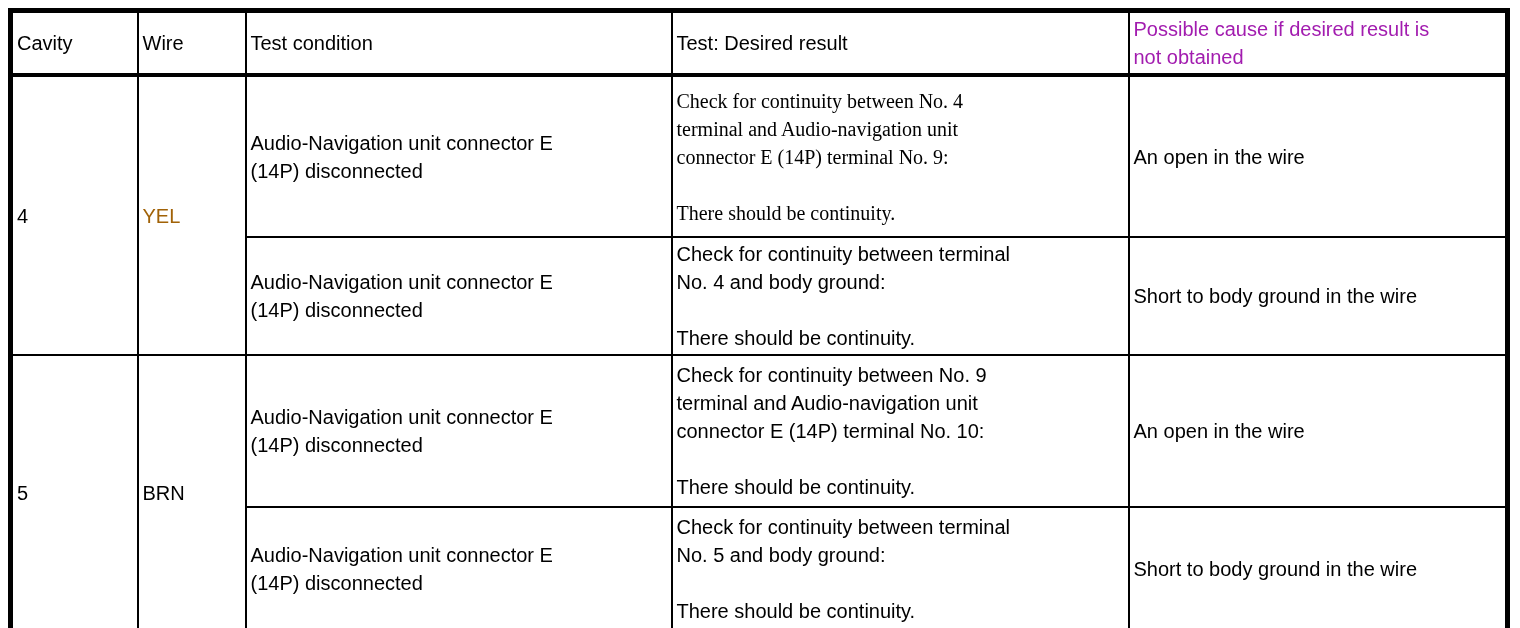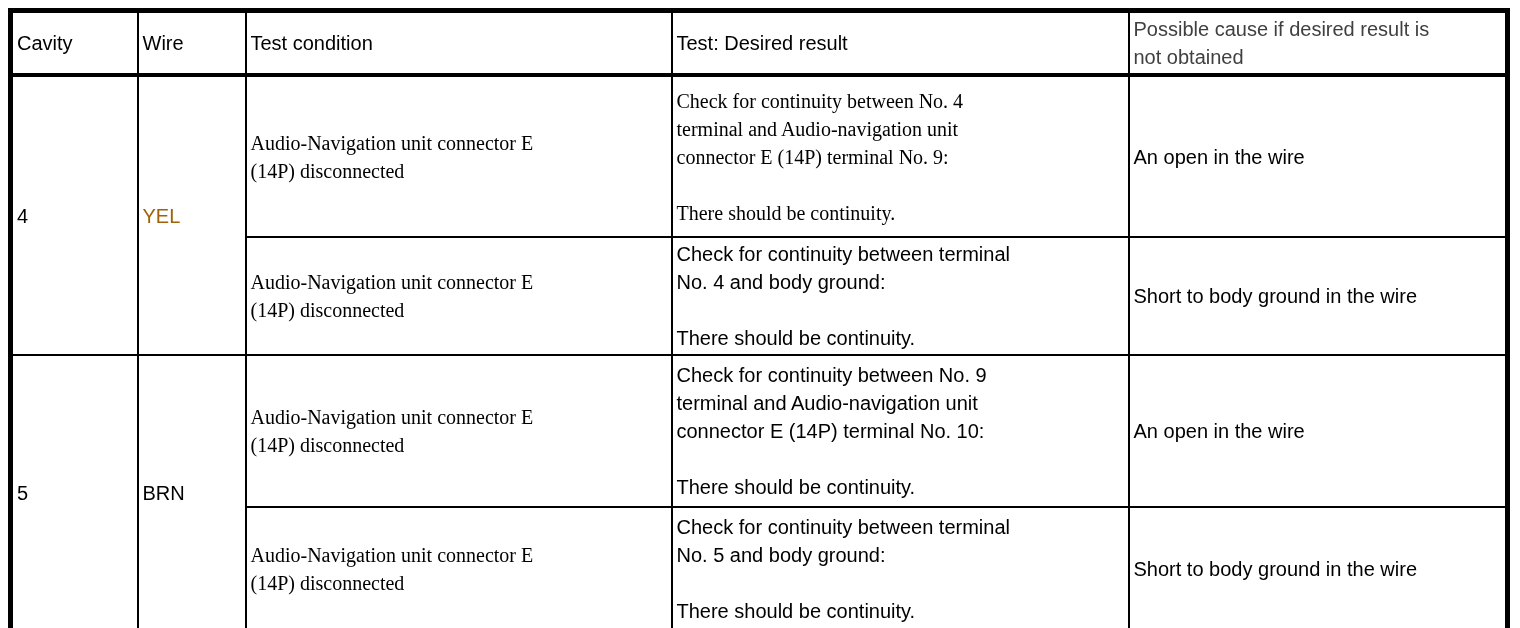--- a/index.html
+++ b/index.html
@@ -50,21 +50,20 @@
   tr.row-b         { height: 113px; }
   tr.row-c         { height: 152px; }
   tr.row-d         { height: 125px; }
   td.cell-cavity,
   td.cell-wire {
     text-align: center;
     vertical-align: middle;
   }
   td.cell-cond {
     vertical-align: middle;
-    font-family: Liberation Serif, serif;
   }
   td.cell-result {
     vertical-align: top;
     padding-top: 4px;
   }
   td.cell-cause {
     vertical-align: middle;
   }
 </style>
 </head>
@@ -78,21 +77,21 @@
       <col style="width:426px">
       <col style="width:457px">
       <col style="width:379px">
     </colgroup>
     <thead>
       <tr class="header-row">
         <th style="border-color: rgb(0, 0, 0); color: rgb(0, 0, 0);">Cavity</th>
         <th style="border-color: rgb(0, 0, 0); color: rgb(0, 0, 0); margin-left: 34px;">Wire</th>
         <th style="border-color: rgb(0, 0, 0); color: rgb(0, 0, 0);">Test condition</th>
         <th style="border-color: rgb(0, 0, 0); color: rgb(0, 0, 0);">Test: Desired result</th>
-        <th style="border-color: rgb(0, 0, 0); color: #404040;">Possible cause if desired result is
+        <th style="border-color: rgb(0, 0, 0); color: #a21caf;">Possible cause if desired result is
 not obtained</th>
       </tr>
     </thead>
     <tbody>
       <tr class="row-a">
         <td class="cell-cavity" rowspan="2" style="border-color: rgb(0, 0, 0); color: rgb(0, 0, 0);">4</td>
         <td class="cell-wire" rowspan="2" style="border-color: rgb(0, 0, 0); color: #a16207;">YEL</td>
         <td class="cell-cond" style="border-color: rgb(0, 0, 0); color: rgb(0, 0, 0);">Audio-Navigation unit connector E
 (14P) disconnected</td>
         <td class="cell-result" style="border-color: rgb(0, 0, 0); color: rgb(0, 0, 0); font-family: Liberation Serif, serif;">Check for continuity between No. 4

